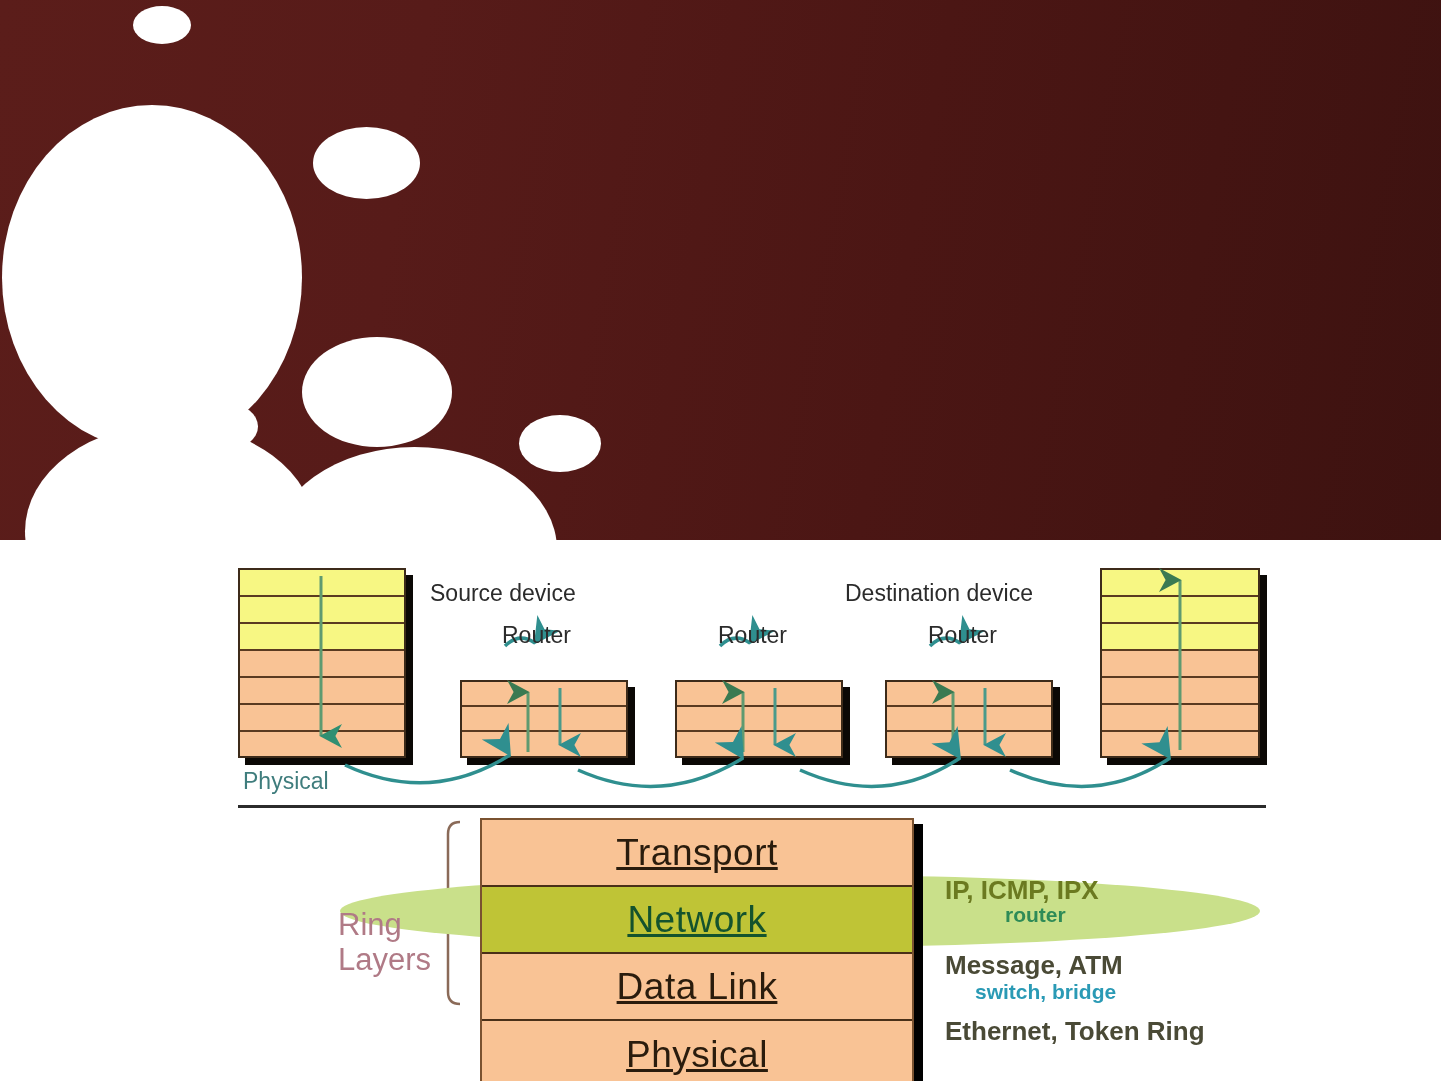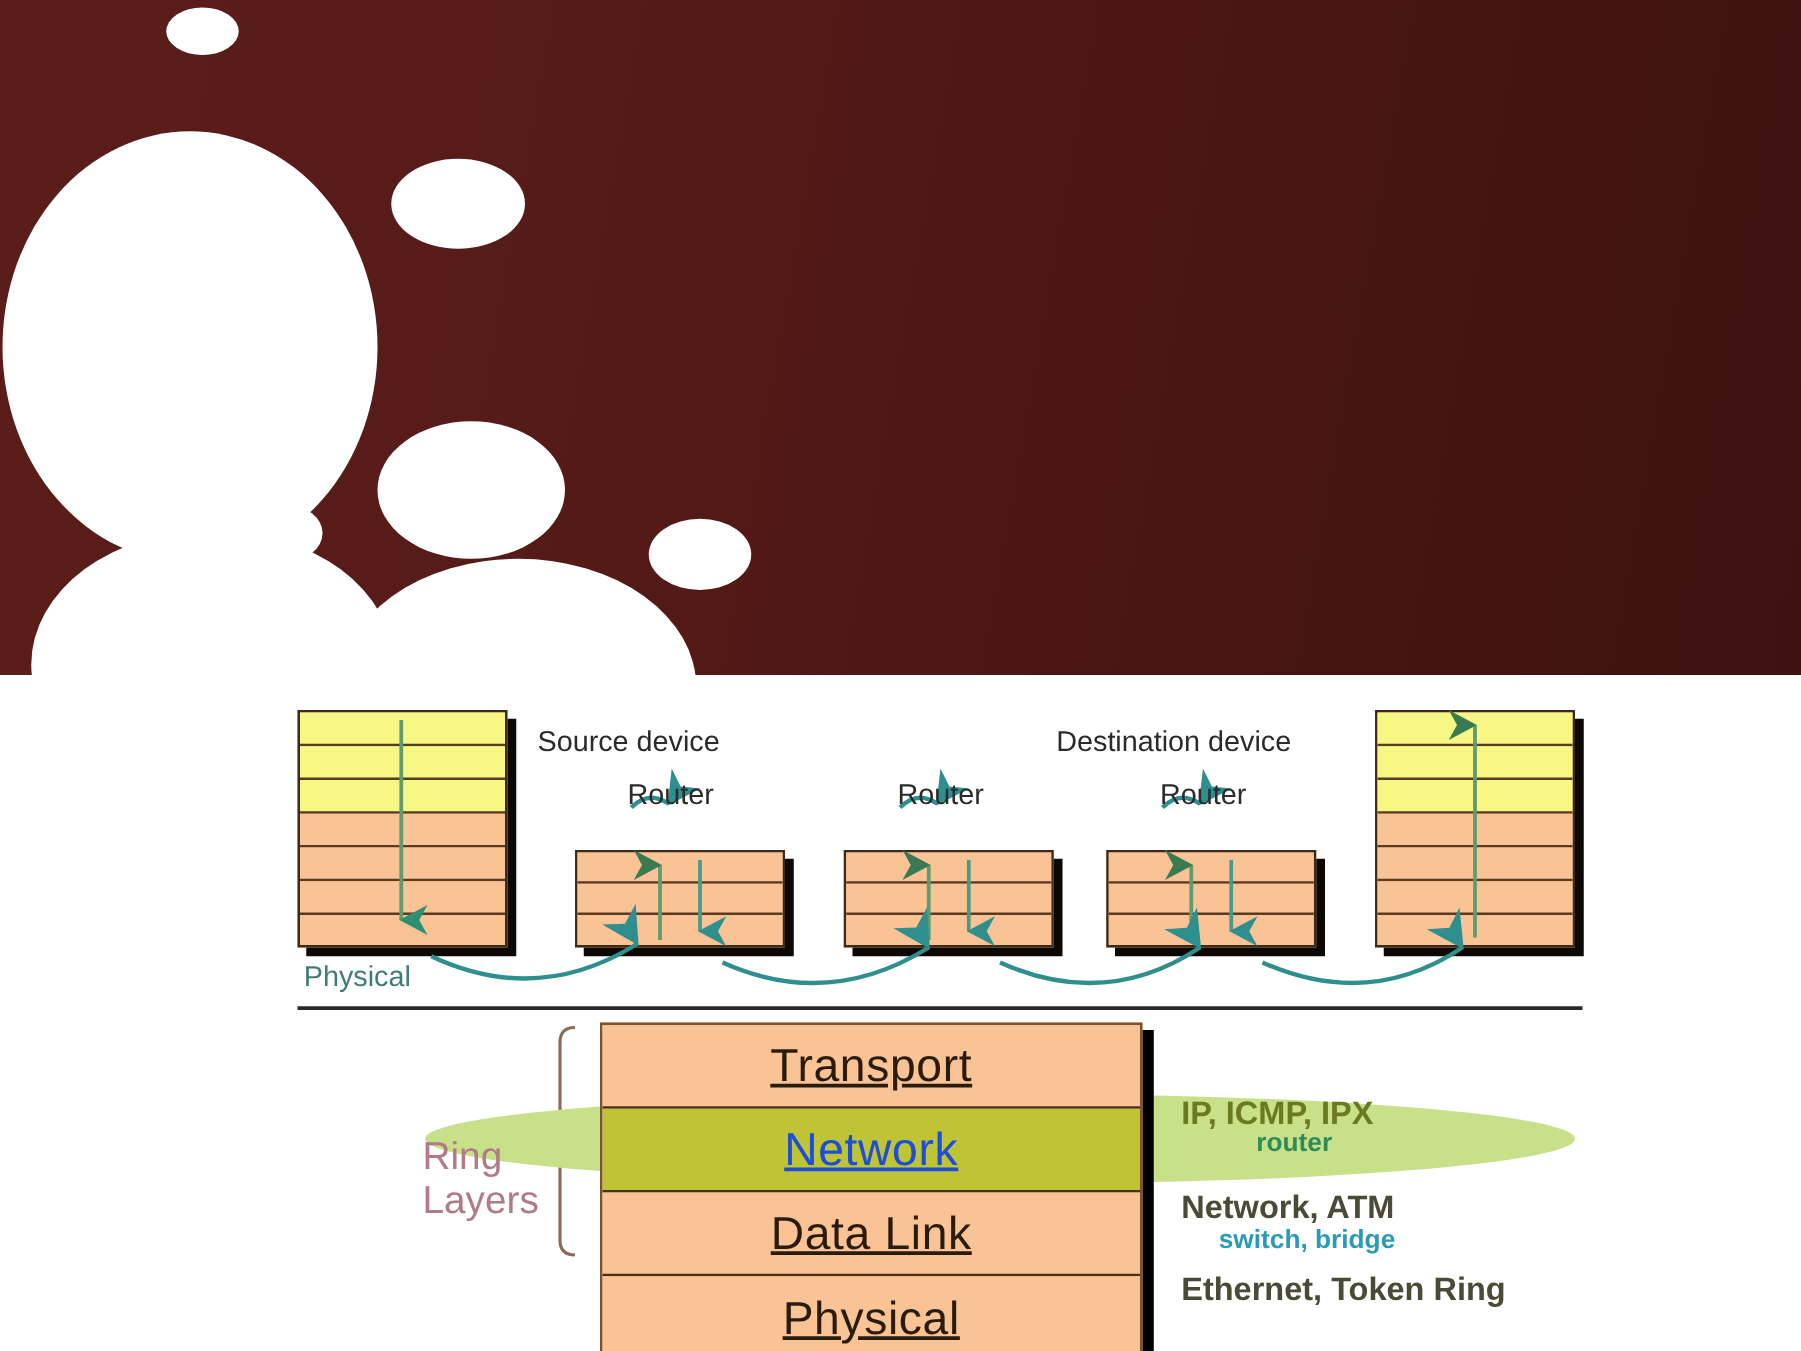--- a/index.html
+++ b/index.html
@@ -125,21 +125,21 @@
   .lrow.network {
     background: #bfc436;
   }
   .lrow .lname {
     font-family: "Liberation Sans", sans-serif;
     font-size: 37px;
     color: #2a1c0d;
     letter-spacing: 0.5px;
     text-decoration: underline;
   }
-  .lrow.network .lname { color: #1d4ed8; }
+  .lrow.network .lname { color: #14532d; }
 
   
   #greenpill {
     position: absolute;
     left: 340px;
     top: 335px;
     width: 920px;
     height: 72px;
     background: #c9e08a;
     border-radius: 50%;
@@ -293,18 +293,18 @@
       <div class="lrow">
         <span class="lname">Data Link</span>
       </div>
       <div class="lrow">
         <span class="lname">Physical</span>
       </div>
     </div>
 
     <div class="proto proto-main" style="left:945px; top:335px; color:#6b7a20;">IP, ICMP, IPX</div>
     <div class="proto proto-sub" style="left:1005px; top:363px; color:#2e8b57;">router</div>
-    <div class="proto proto-main" style="left:945px; top:410px; color:#4a4a36;">Network, ATM</div>
+    <div class="proto proto-main" style="left:945px; top:410px; color:#4a4a36;">Message, ATM</div>
     <div class="proto proto-sub" style="left:975px; top:440px; color:#2a9ab5;">switch, bridge</div>
     <div class="proto proto-main" style="left:945px; top:476px; color:#4a4a36;">Ethernet, Token Ring</div>
 
   </div>
 </div>
 
 </body></html>

